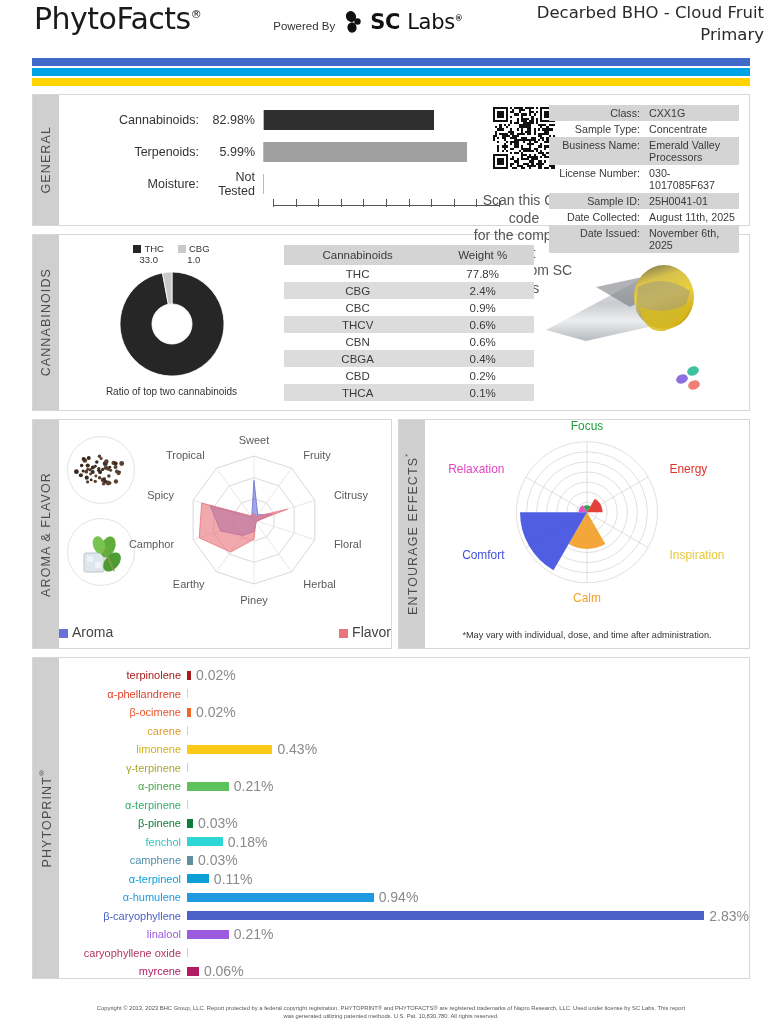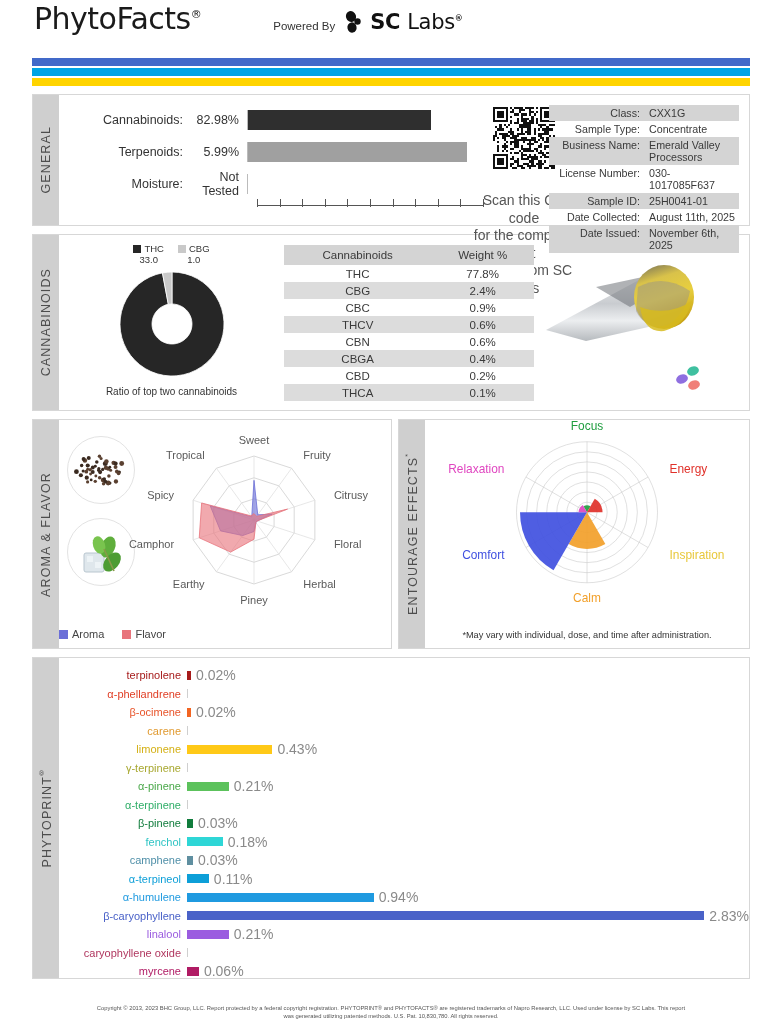--- a/index.html
+++ b/index.html
@@ -41,21 +41,21 @@
   .vtab span {
     writing-mode:vertical-rl; transform:rotate(180deg);
     font-size:12.5px; letter-spacing:1.1px; color:#4d4d4d; font-weight:400;
     white-space:nowrap;
   }
   .vtab span sup { font-size:7px; }
   .sbody { flex:1; position:relative; }
 
   
   .general { height:130px; display:flex; }
-  .gen-left { width:410px; position:relative; padding:14px 0 0 14px; }
+  .gen-left { width:410px; position:relative; padding:14px 0 0 30px; }
   .gen-row { display:flex; align-items:center; height:22px; margin-bottom:10px; }
   .gen-label { width:110px; text-align:right; font-size:12.5px; color:#333; }
   .gen-val { width:64px; text-align:right; padding-right:8px; font-size:12.5px; color:#333; }
   .gen-track { flex:1; height:20px; position:relative; border-left:1px solid #bbb; }
   .gen-fill { height:20px; }
   .gen-axis { margin-left:184px; width:226px; border-top:1px solid #555; height:8px; position:relative; }
   .gen-axis i { position:absolute; top:-7px; width:1px; height:8px; background:#555; }
   .qr-area { width:110px; padding-top:12px; text-align:center; }
   .qr { width:62px; height:62px; margin:0 auto; }
   .qr-cap { font-size:14px; color:#555; line-height:1.25; margin-top:19px; }
@@ -83,21 +83,21 @@
   .dots { position:absolute; right:44px; bottom:14px; width:30px; height:26px; }
 
   
   .aroma-outer { display:flex; margin:8px 14px 0 14px; }
   .aroma-sec { display:flex; border:1px solid #d7d7d7; background:#fff; flex:0 0 360px; }
   .ent-sec { display:flex; border:1px solid #d7d7d7; background:#fff; flex:1; margin-left:6px; }
   .aroma-body { flex:1; position:relative; height:228px; }
   .icons-col { position:absolute; left:8px; top:16px; width:78px; }
   .icon-circle { width:68px; height:68px; border-radius:50%; border:1px solid #e3e3e3; margin-bottom:14px; position:relative; overflow:hidden; background:#fff; }
   .radar-wrap { position:absolute; left:70px; top:4px; }
-  .legend-row { position:absolute; bottom:8px; left:0; right:0; display:flex; justify-content:flex-start; gap:18px; font-size:11px; color:#444; }
+  .legend-row { position:absolute; bottom:8px; left:0; right:0; display:flex; justify-content:space-between; gap:18px; font-size:14px; color:#444; }
   .legend-row .sw { display:inline-block; width:9px; height:9px; margin-right:4px; vertical-align:-1px; }
   .ent-body { flex:1; position:relative; height:228px; }
   .ent-note { position:absolute; bottom:8px; left:0; right:0; text-align:center; font-size:9.2px; color:#333; }
 
   
   .phyto { height:320px; position:relative; padding:8px 0 0 0; }
   .prow { display:flex; align-items:center; height:18.5px; }
   .pname { width:128px; text-align:right; font-size:11px; padding-right:6px; white-space:nowrap; }
   .pbarwrap { flex:1; display:flex; align-items:center; }
   .pbar { height:9px; }
@@ -120,20 +120,24 @@
       <div class="sclogo">
         <svg width="24" height="24" viewBox="0 0 24 24">
           <ellipse cx="9" cy="6.5" rx="5" ry="5.6" fill="#111" transform="rotate(-18 9 6.5)"></ellipse>
           <ellipse cx="15.5" cy="11.5" rx="3.2" ry="3.2" fill="#111"></ellipse>
           <ellipse cx="10" cy="17.5" rx="4.6" ry="5.2" fill="#111" transform="rotate(-10 10 17.5)"></ellipse>
         </svg>
         <div class="sclabs-text"><span>SC</span> <span class="thin">Labs</span><sup>®</sup></div>
       </div>
     </div>
 
+    <div class="title-block">
+      <div>Decarbed BHO - Cloud Fruit</div>
+      <div>Primary</div>
+    </div>
   </div>
 
   <div class="bars">
     <div class="bar-blue"></div>
     <div class="bar-cyan"></div>
     <div class="bar-yellow"></div>
   </div>
 
   <div class="section">
     <div class="vtab">

